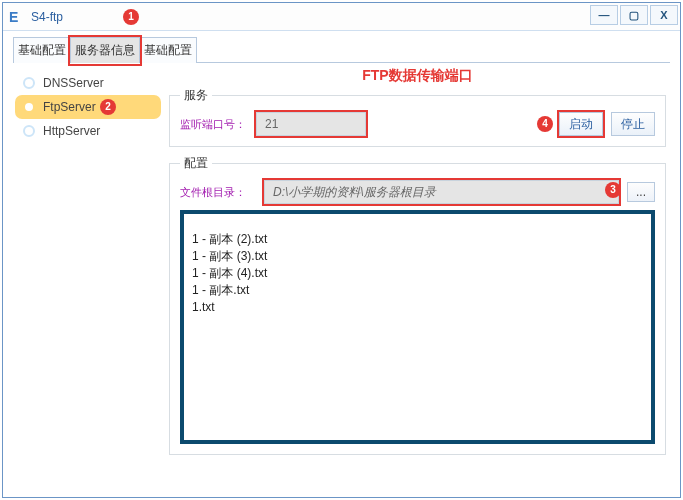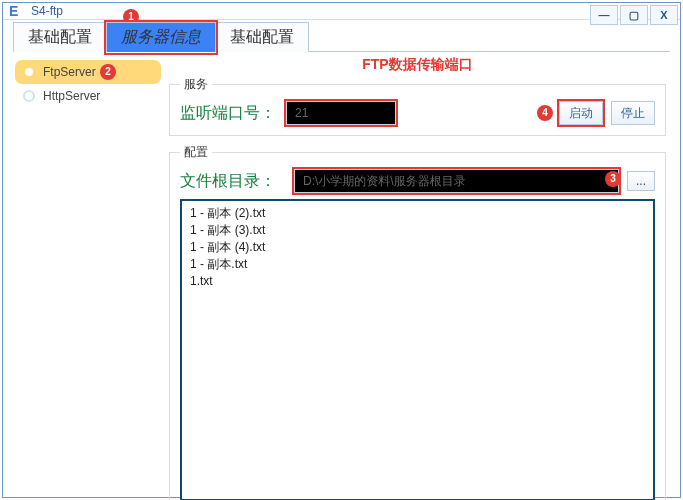--- a/index.html
+++ b/index.html
@@ -54,32 +54,31 @@
     flex-direction: column;
   }
   .tabs {
     display: flex;
     height: 26px;
     align-items: flex-end;
   }
   .tab {
     border: 1px solid #b7c9de;
     border-bottom: none;
-    padding: 4px 14px;
-    font-size: 16px;
+    padding: 4px 4px;
+    font-size: 12px;
     background: #fafcfe;
     color: #333;
     margin-right: -1px;
     cursor: pointer;
     position: relative;
   }
   .tab.active {
-    background: #3b82f6;
+    background: #e5e5e5;
     z-index: 2;
-    font-style: italic;
   }
   .tab.hot::after {
     content: "";
     position: absolute;
     inset: -3px -3px -3px -3px;
     border: 2px solid #e53935;
     pointer-events: none;
   }
   .tab-strip-line {
     border-top: 1px solid #b7c9de;
@@ -125,28 +124,28 @@
     text-align: center;
     margin-bottom: 2px;
   }
   fieldset {
     border: 1px solid #d7dde2;
     padding: 8px 10px 10px 10px;
     margin: 0 0 8px 0;
   }
   legend { font-size: 12px; color: #333; padding: 0 4px; margin-top: 48px; }
   .row { display: flex; align-items: center; }
-  .label { font-size: 16px; color: #15803d; margin-right: 10px; }
+  .label { font-size: 11px; color: #a21caf; margin-right: 10px; }
   input.text {
     border: 1px solid #c8d3dd;
     height: 24px;
     padding: 0 8px;
     font-size: 12px;
     color: #666;
-    background: #000000;
+    background: #e5e5e5;
   }
   .btn {
     border: 1px solid #b7c9de;
     background: linear-gradient(#fefefe, #eaf1f9);
     height: 24px;
     width: 44px;
     font-size: 12px;
     color: #2b5fa0;
     cursor: pointer;
   }
@@ -155,24 +154,24 @@
     outline-offset: 0;
   }
   .small-btn {
     border: 1px solid #b7c9de;
     background: linear-gradient(#fdfdfd, #edf2f9);
     height: 20px; width: 28px;
     font-size: 12px; color: #444;
     cursor: pointer;
   }
   .file-list {
-    border: 2px solid #0c4a6e;
-    background: #fff;
-    height: 302px;
-    padding: 4px 8px;
+    border: 4px solid #0c4a6e;
+    background: #fff;
+    height: 234px;
+    padding: 17px 8px;
     overflow: auto;
     margin-top: 6px;
   }
   .file-list div { line-height: 17px; color: #222; }
   .callout {
     position: absolute;
     width: 16px; height: 16px; border-radius: 50%;
     background: #e53935;
     color: #fff; font-size: 10px; line-height: 16px; text-align: center;
     font-weight: bold;
@@ -200,20 +199,24 @@
     <div class="tabs">
       <div class="tab">基础配置</div>
       <div class="tab active hot">服务器信息</div>
       <div class="tab">基础配置</div>
     </div>
     <div class="tab-strip-line"></div>
 
     <div class="content">
 
       <div class="sidebar">
+        <div class="sb-item">
+          <span class="bullet"></span>
+          <span>DNSServer</span>
+        </div>
         <div class="sb-item selected">
           <span class="bullet"></span>
           <span>FtpServer</span>
           <div class="callout" style="left:85px; top:4px;">2</div>
         </div>
         <div class="sb-item">
           <span class="bullet"></span>
           <span>HttpServer</span>
         </div>
       </div>
@@ -233,21 +236,21 @@
               <button class="btn hot-box">启动</button>
               <button class="btn">停止</button>
             </div>
           </div>
         </fieldset>
 
         <fieldset>
           <legend>配置</legend>
           <div class="row" style="position:relative; gap:8px;">
             <span class="label">文件根目录：</span>
-            <input class="text hot-box" style="flex: 1 1 0%; min-width: 0px;" value="D:\小学期的资料\服务器根目录">
+            <input class="text hot-box" style="flex: 1 1 0%; min-width: 0px; font-style: italic;" value="D:\小学期的资料\服务器根目录">
             <div class="callout" style="right:34px; top:2px;">3</div>
             <button class="small-btn">...</button>
           </div>
           <div class="file-list">
             <div>1 - 副本 (2).txt</div>
             <div>1 - 副本 (3).txt</div>
             <div>1 - 副本 (4).txt</div>
             <div>1 - 副本.txt</div>
             <div>1.txt</div>
           </div>

